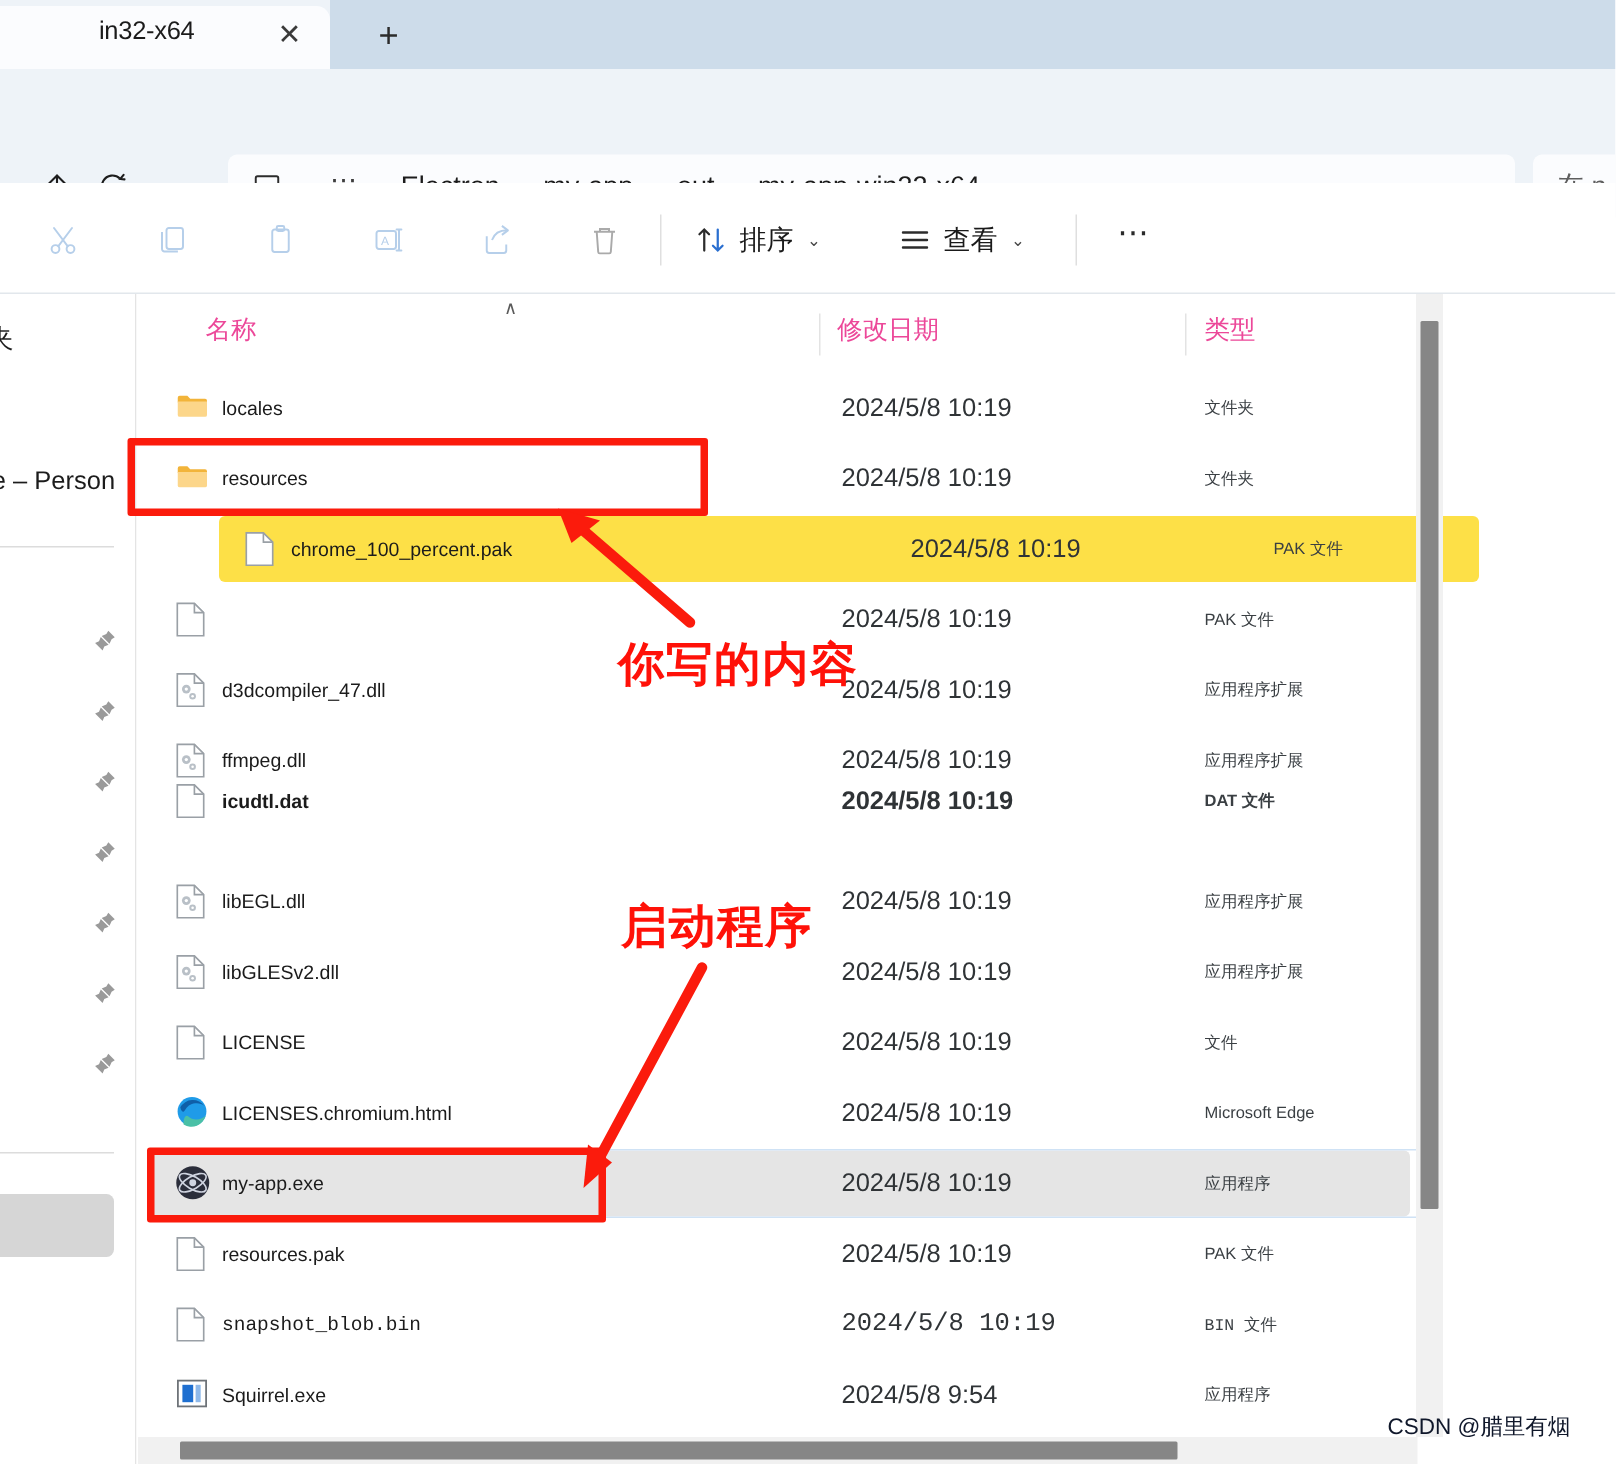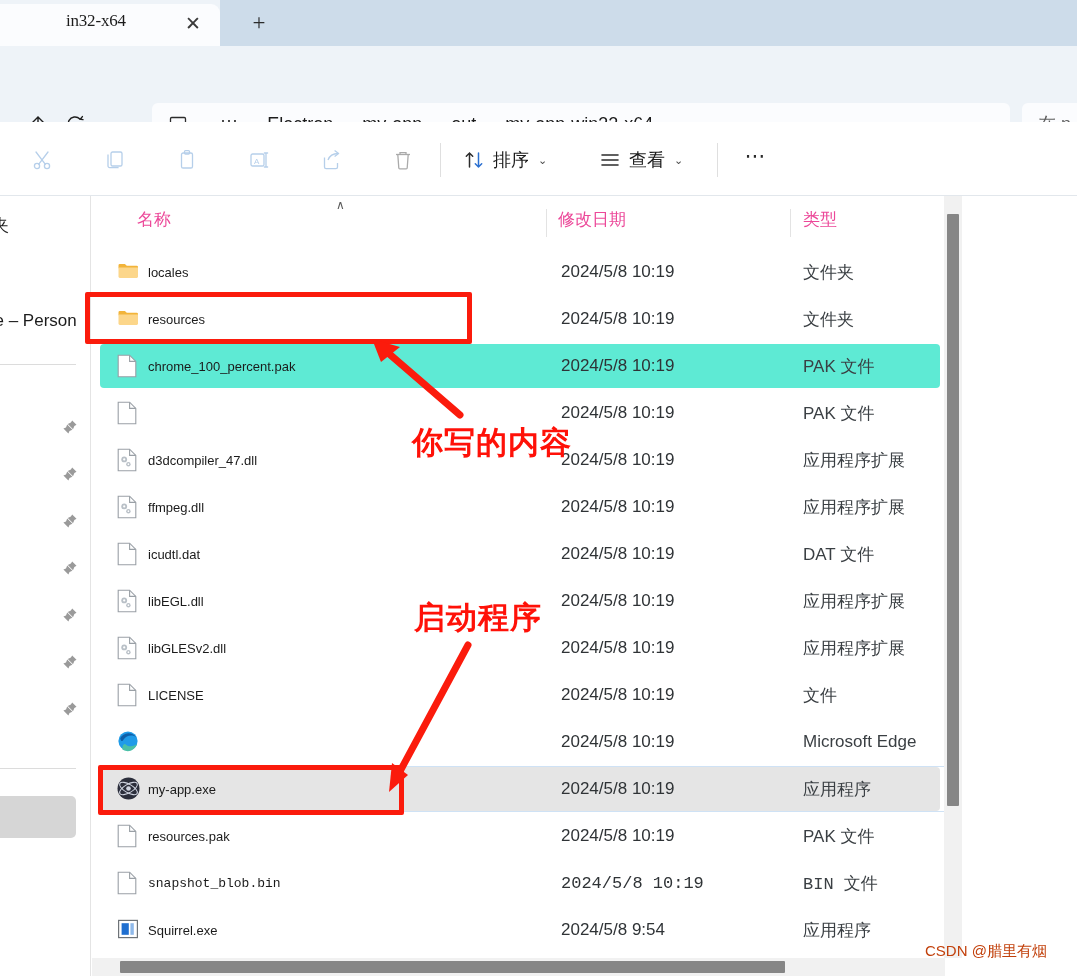--- a/index.html
+++ b/index.html
@@ -8,21 +8,20 @@
     overflow: hidden;
     font-family: "Liberation Sans", "DejaVu Sans", sans-serif;
     background: #ffffff;
   }
   #root { position: relative; width: 1077px; height: 976px; background: #fff; }
 
   
   .tabstrip {
     position: absolute; left: 0; top: 0; width: 951px; height: 46px;
     background: #eef3f8;
-    font-family: Liberation Serif, serif;
   }
   .tab-active {
     position: absolute; left: -60px; top: 4px; width: 280px; height: 42px;
     background: #fbfcfe;
     border-radius: 9px 9px 0 0;
   }
   .tab-title {
     position: absolute; left: 66px; top: 11px;
     font-size: 17px; color: #1b1b1b; white-space: nowrap;
     letter-spacing: -0.2px;
@@ -148,36 +147,36 @@
   .sort-caret {
     position: absolute; left: 336px; top: 198px;
     font-size: 12px; color: #5b5b5b;
   }
 
   
   .row {
     position: absolute; left: 100px; width: 840px; height: 44px;
     border-radius: 4px;
   }
-  .row.selected { background: #5eead4; }
+  .row.selected { background: #fde047; margin-left: 46px; }
   .row.focused  { background: #e5e5e5; }
   .row-sep {
     position: absolute; left: 100px; width: 845px; height: 1px; background: #cfe2f5;
   }
   .cell-name {
     position: absolute; left: 48px; top: 50%; transform: translateY(-50%);
     font-size: 13px; color: #1b1b1b; white-space: nowrap;
   }
   .cell-date {
     position: absolute; left: 461px; top: 50%; transform: translateY(-50%);
     font-size: 17px; color: #2f3336; white-space: nowrap;
   }
   .cell-type {
     position: absolute; left: 703px; top: 50%; transform: translateY(-50%);
-    font-size: 17px; color: #3a3f43; white-space: nowrap;
+    font-size: 11px; color: #3a3f43; white-space: nowrap;
   }
   .row-icon {
     position: absolute; left: 17px; top: 50%; transform: translateY(-50%);
     width: 22px; height: 24px;
   }
 
   
   .vscroll-track {
     position: absolute; left: 944px; top: 196px; width: 18px; height: 762px;
     background: #f1f1f1;
@@ -201,21 +200,21 @@
     pointer-events: none;
   }
   .anno-text {
     position: absolute; color: #ff1108; font-size: 31px; font-weight: 700;
     white-space: nowrap; letter-spacing: 1px;
   }
   .anno-svg { position: absolute; left: 0; top: 0; pointer-events: none; }
 
   .watermark {
     position: absolute; left: 925px; top: 942px;
-    font-size: 15px; color: #c2410c; white-space: nowrap;
+    font-size: 15px; color: #0f172a; white-space: nowrap;
   }
 </style>
 </head>
 <body>
 
 <div id="root">
 
   <div class="tabstrip">
     <div class="tab-active-shade"></div>
     <div class="tabstrip-rest"></div>
@@ -436,21 +435,21 @@
             <path d="M12.6 1.2 v6.2 h6.2" fill="none" stroke="#9aa0a6" stroke-width="1.1"></path>
             <circle cx="7.2" cy="11.4" r="2.9" fill="#b9c0c7"></circle>
             <circle cx="7.2" cy="11.4" r="1.1" fill="#fff"></circle>
             <circle cx="11.4" cy="16.2" r="2.2" fill="#b9c0c7"></circle>
             <circle cx="11.4" cy="16.2" r="0.85" fill="#fff"></circle>
           </svg></span>
         <span class="cell-name">ffmpeg.dll</span>
         <span class="cell-date">2024/5/8 10:19</span>
         <span class="cell-type">应用程序扩展</span>
       </div>
-      <div class="row" style="top: 532px;">
+      <div class="row" style="top: 512px; font-weight: bold;">
         <span class="row-icon"><svg width="20" height="24" viewBox="0 0 20 24">
             <path d="M1.2 1.2 h11.4 l6.2 6.2 v15.4 h-17.6 Z" fill="#ffffff" stroke="#9aa0a6" stroke-width="1.1"></path>
             <path d="M12.6 1.2 v6.2 h6.2" fill="none" stroke="#9aa0a6" stroke-width="1.1"></path>
           </svg></span>
         <span class="cell-name">icudtl.dat</span>
         <span class="cell-date">2024/5/8 10:19</span>
         <span class="cell-type">DAT 文件</span>
       </div>
       <div class="row" style="top: 579px;">
         <span class="row-icon"><svg width="20" height="24" viewBox="0 0 20 24">
@@ -486,20 +485,21 @@
         <span class="cell-name">LICENSE</span>
         <span class="cell-date">2024/5/8 10:19</span>
         <span class="cell-type">文件</span>
       </div>
       <div class="row" style="top: 720px;">
         <span class="row-icon"><svg width="22" height="22" viewBox="0 0 22 22">
             <circle cx="11" cy="11" r="9.6" fill="#1f9be8"></circle>
             <path d="M3.2 8.2 A9.6 9.6 0 0 1 19.4 7.4 C16 4.4 9.4 5 6.6 9.6 c-1.5 2.5 -2.6 1.8 -3.4 -1.4 Z" fill="#0f5fa8"></path>
             <path d="M5.4 19.6 A9.6 9.6 0 0 0 20 13.8 c-2.6 3 -8.6 3.4 -11.4 0.6 -1.8 -1.8 -3.6 1.6 -3.2 5.2 Z" fill="#4ac0a6"></path>
           </svg></span>
+        <span class="cell-name">LICENSES.chromium.html</span>
         <span class="cell-date">2024/5/8 10:19</span>
         <span class="cell-type">Microsoft Edge</span>
       </div>
       <div class="row focused" style="top: 767px;">
         <span class="row-icon"><svg width="23" height="23" viewBox="0 0 23 23">
             <circle cx="11.5" cy="11.5" r="11" fill="#2b2e3b"></circle>
             <ellipse cx="11.5" cy="11.5" rx="10" ry="4.2" fill="none" stroke="#cfd4e0" stroke-width="1.1" transform="rotate(30 11.5 11.5)"></ellipse>
             <ellipse cx="11.5" cy="11.5" rx="10" ry="4.2" fill="none" stroke="#cfd4e0" stroke-width="1.1" transform="rotate(-30 11.5 11.5)"></ellipse>
             <circle cx="11.5" cy="11.5" r="2.3" fill="#cfd4e0"></circle>
           </svg></span>

